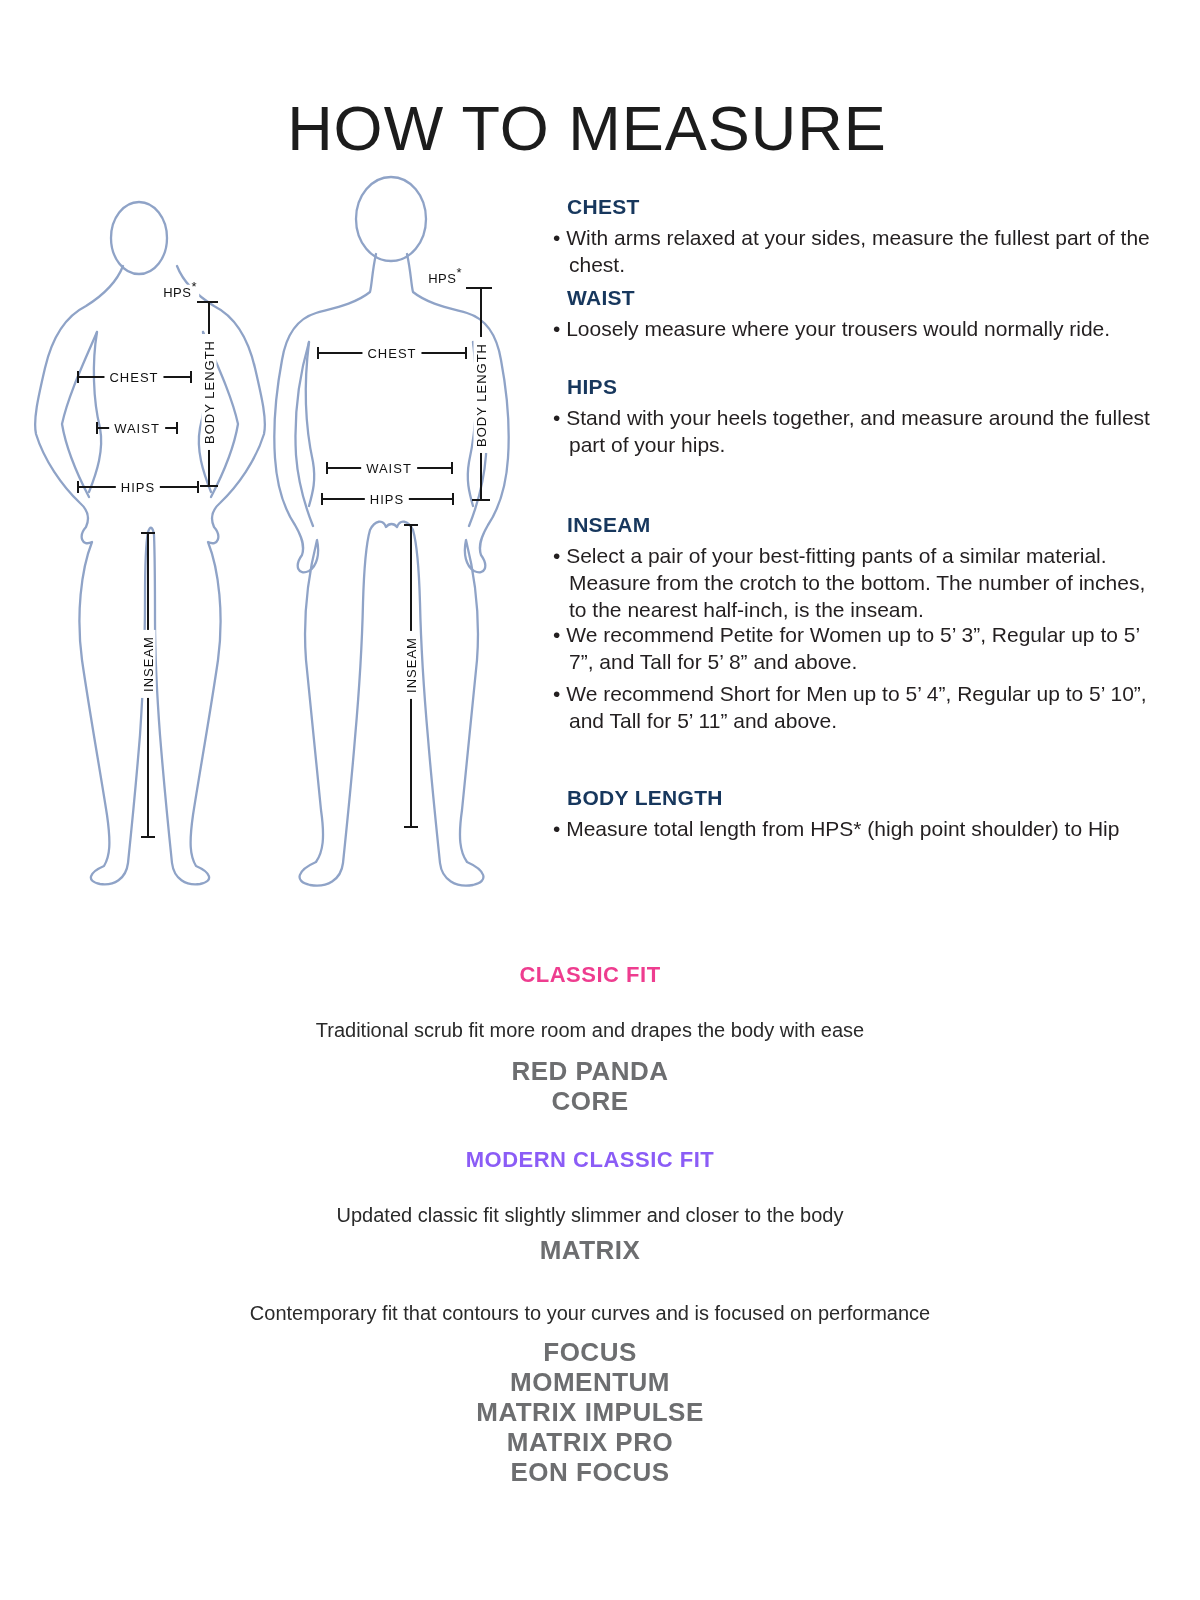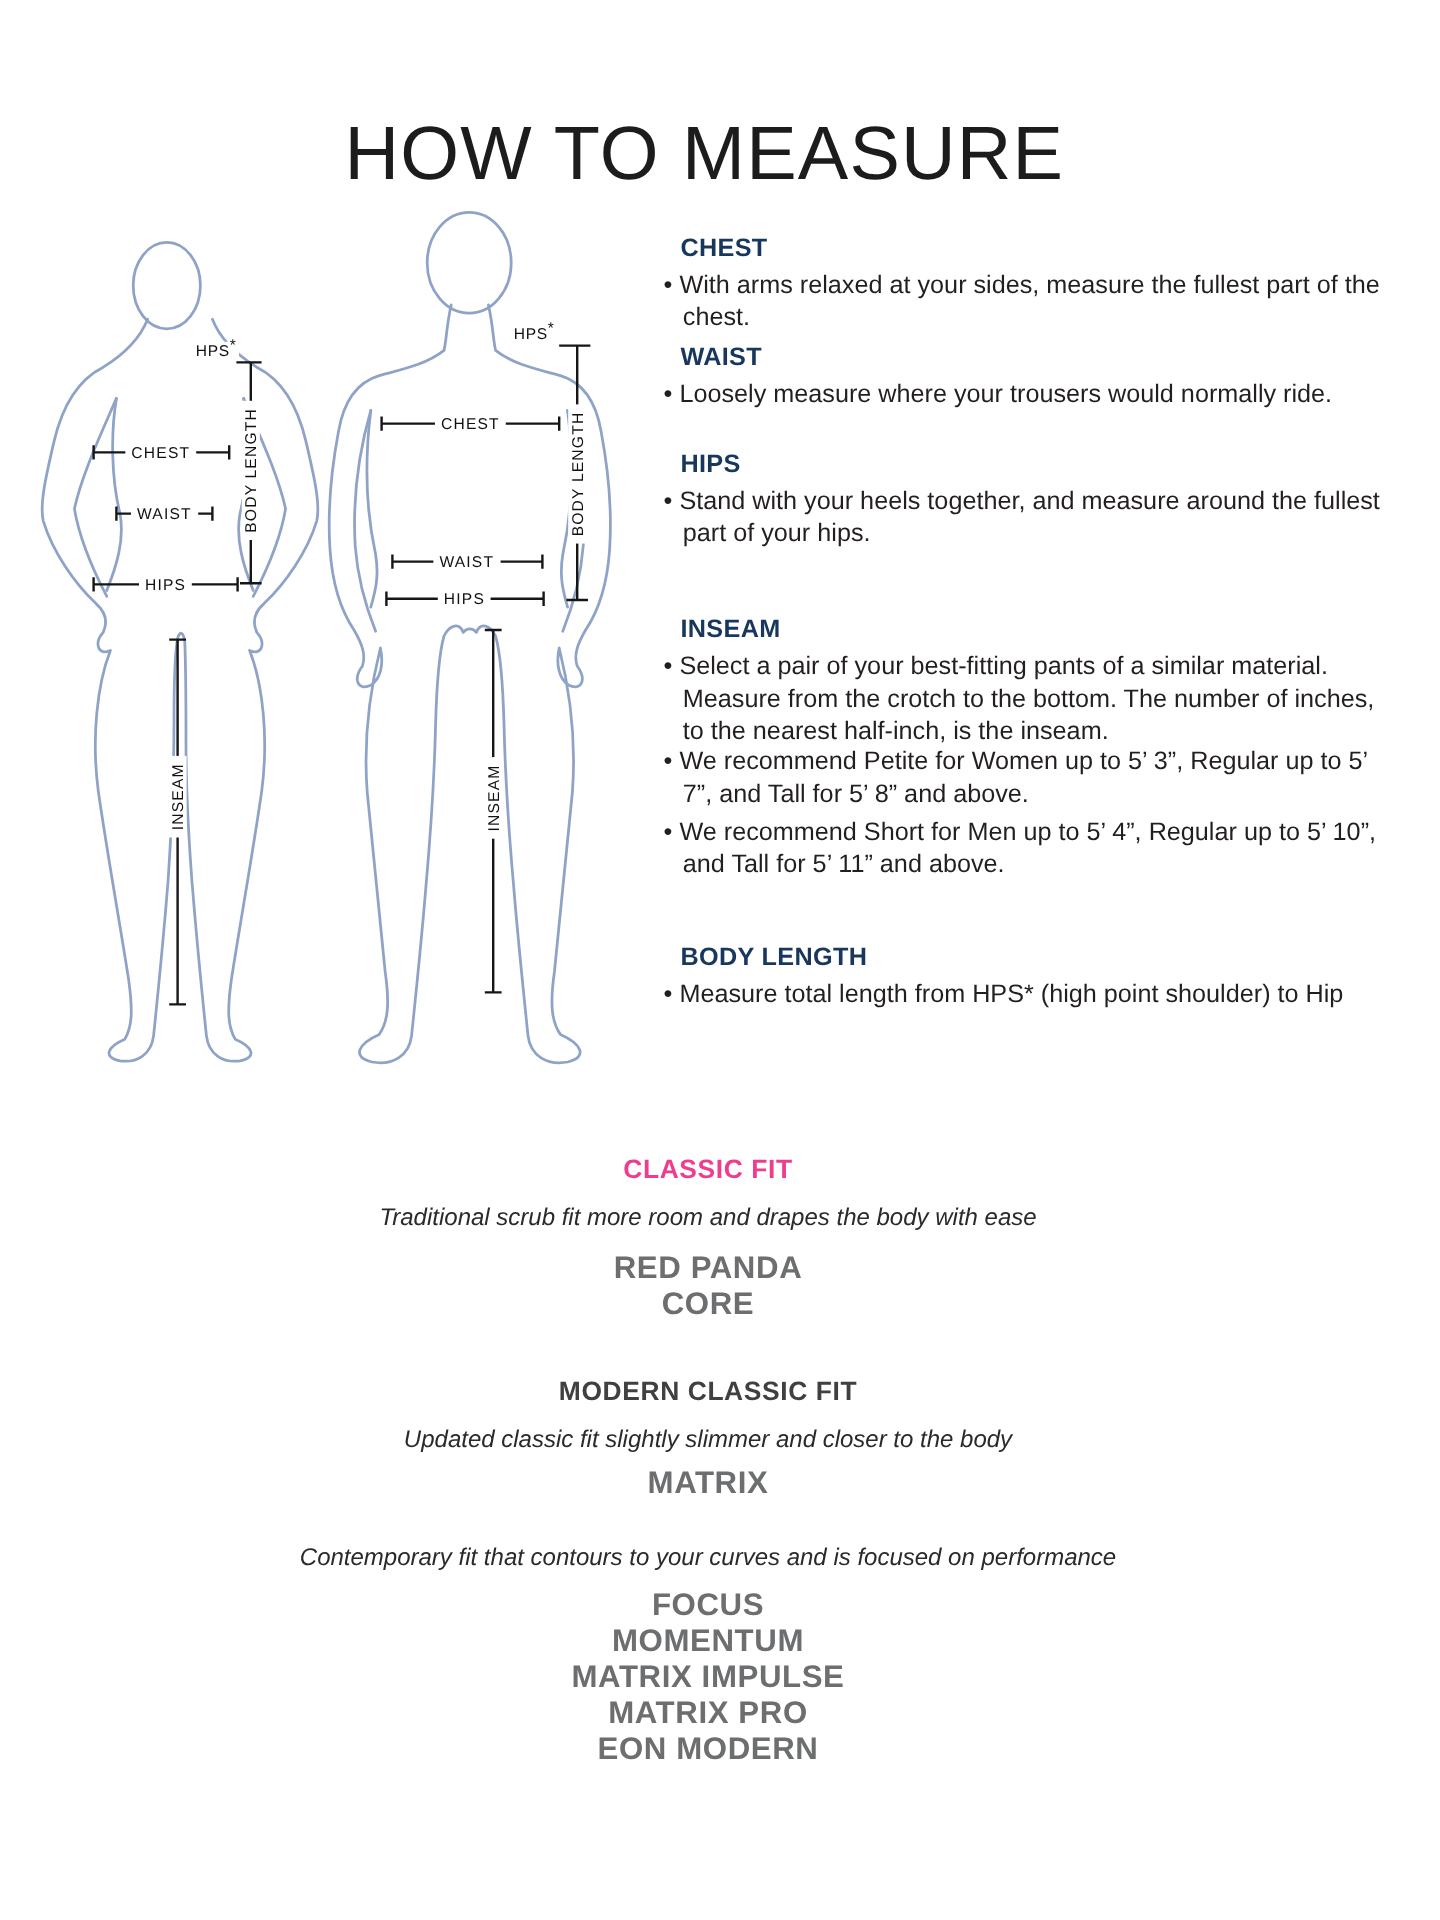--- a/index.html
+++ b/index.html
@@ -32,27 +32,27 @@
   }
   .section .bullet{
     margin:0;font-size:21px;line-height:27px;color:#231f20;
     padding-left:16px;text-indent:-16px;
   }
   .section .bullet + .bullet{margin-top:5px;}
   .section .bullet::before{content:"\2022\00a0";font-style:normal;}
   
   .fit{position:absolute;left:0;width:1180px;text-align:center;z-index:2;}
   .fit .fit-title{font-size:22px;font-weight:bold;line-height:40px;letter-spacing:.5px;}
-  .fit .fit-desc{font-size:20px;font-style:italic;line-height:24px;margin-top:8px;color:#2a2a2a;}
+  .fit .fit-desc{font-size:20px;line-height:24px;margin-top:23px;color:#2a2a2a;}
   .fit .fit-products{margin-top:14px;}
   .fit.fit-2 .fit-products{margin-top:8px;}
   .fit.fit-3 .fit-products{margin-top:12px;}
   .fit .product{font-size:26px;font-weight:bold;line-height:30px;color:#6d6e70;letter-spacing:.5px;}
   .fit-title.pink{color:#ee3d8f;}
-  .fit-title.green{color:#404040;}
+  .fit-title.green{color:#8b5cf6;}
 </style>
 </head>
 <body>
 
 <h1 class="abs page-title">HOW TO MEASURE</h1>
 
 <svg id="figure-svg" viewBox="0 0 1200 1600" xmlns="http://www.w3.org/2000/svg">
 
   <g>
     <ellipse class="outline" cx="139" cy="238" rx="28" ry="36"></ellipse>
@@ -209,15 +209,15 @@
   </div>
 </div>
 
 <div class="fit fit-3" style="top:1278px;">
   <div class="fit-desc">Contemporary fit that contours to your curves and is focused on performance</div>
   <div class="fit-products">
     <div class="product">FOCUS</div>
     <div class="product">MOMENTUM</div>
     <div class="product">MATRIX IMPULSE</div>
     <div class="product">MATRIX PRO</div>
-    <div class="product">EON MODERN</div>
+    <div class="product">EON FOCUS</div>
   </div>
 </div>
 
 </body></html>

